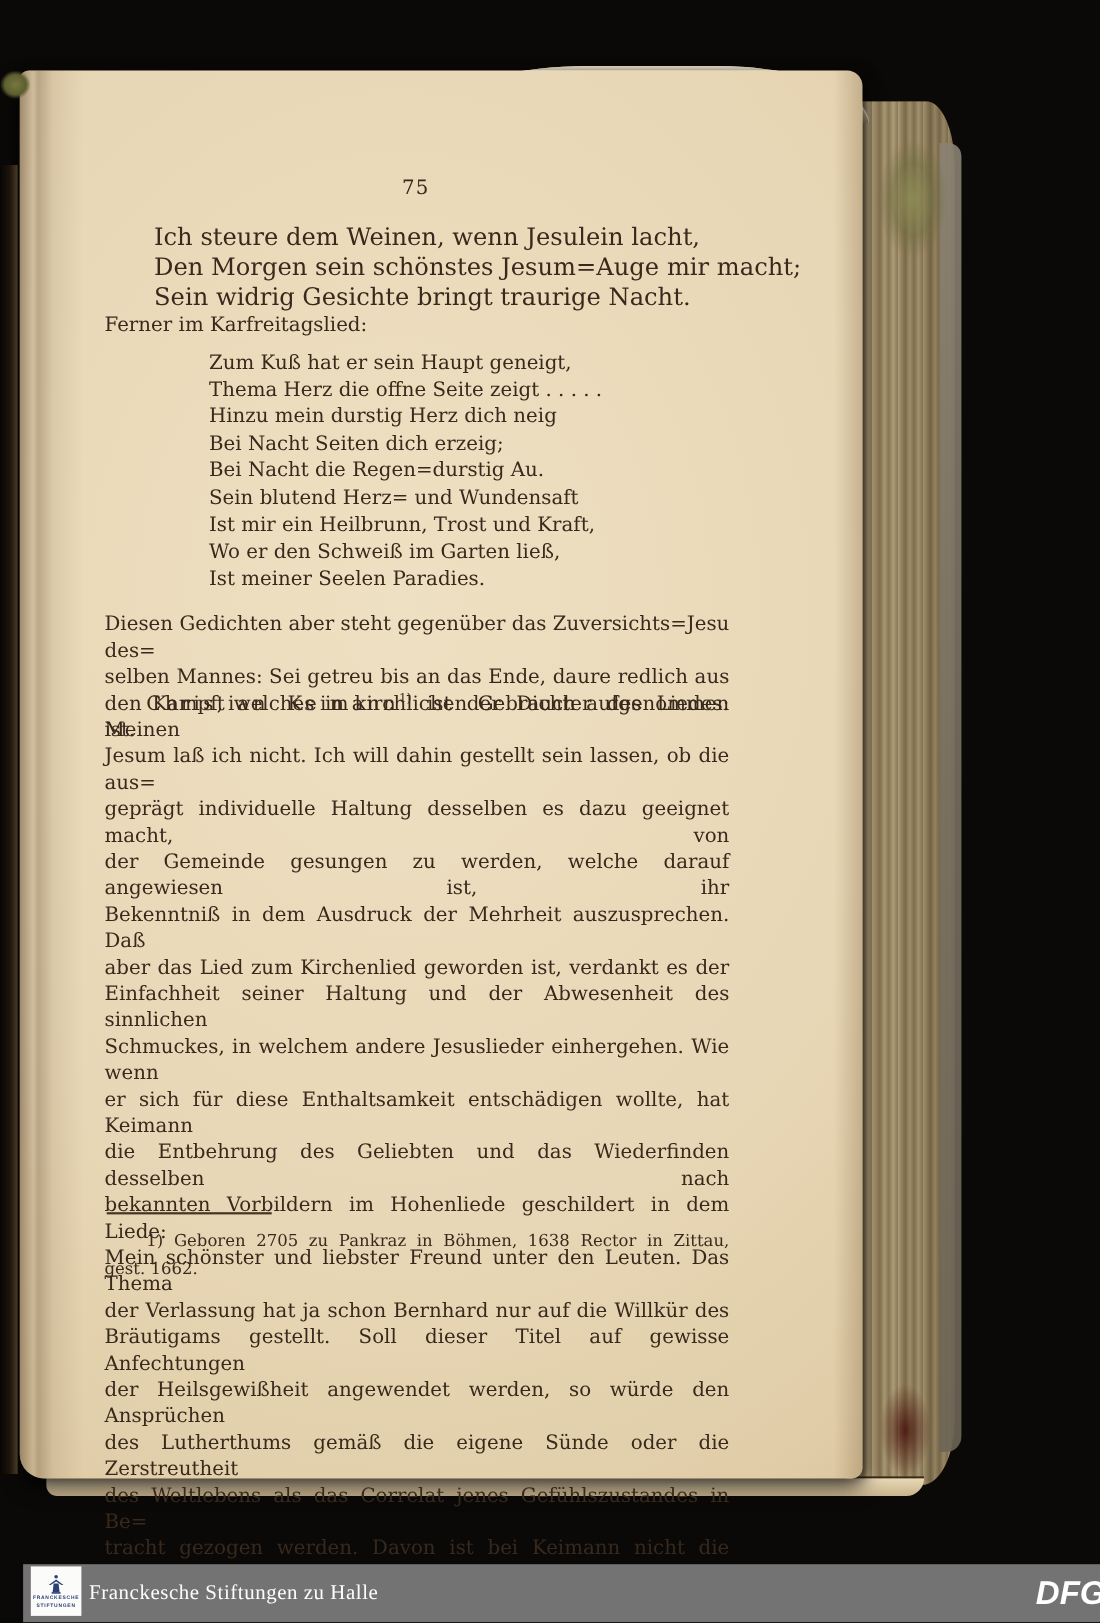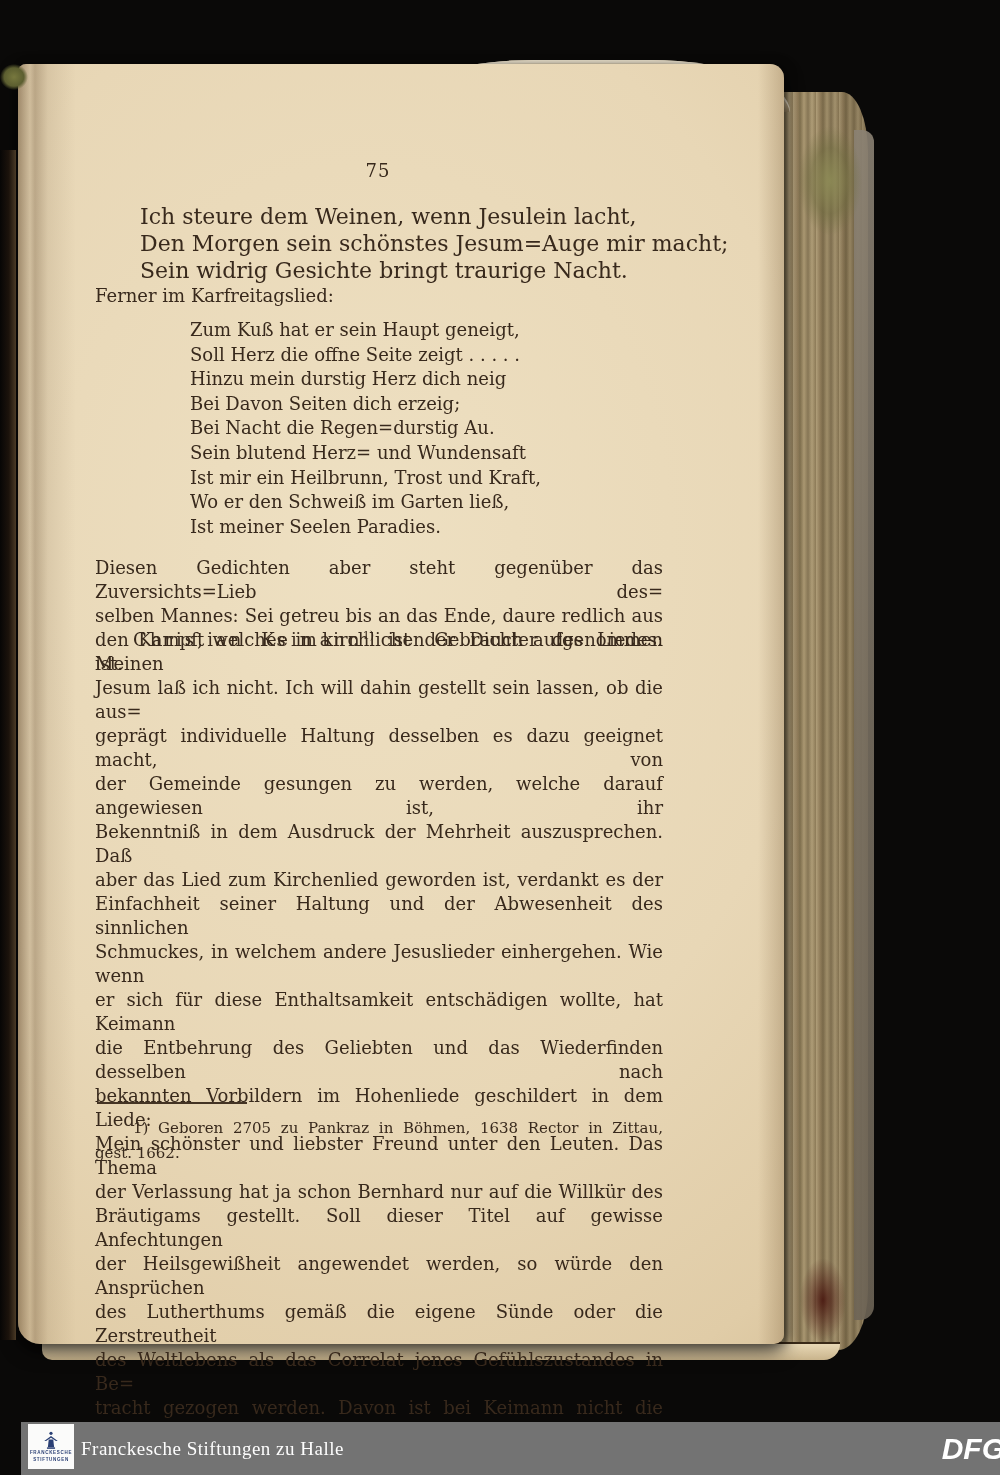--- a/index.html
+++ b/index.html
@@ -152,32 +152,32 @@
     <div class="poem1">
         <div class="poem-line">Ich steure dem Weinen, wenn Jesulein lacht,</div>
         <div class="poem-line">Den Morgen sein schönstes Jesum=Auge mir macht;</div>
         <div class="poem-line">Sein widrig Gesichte bringt traurige Nacht.</div>
       </div>
 
     <div class="interlude">Ferner im Karfreitagslied:</div>
 
     <div class="poem2">
         <div class="poem-line">Zum Kuß hat er sein Haupt geneigt,</div>
-        <div class="poem-line">Soll Herz die offne Seite zeigt . . . . .</div>
+        <div class="poem-line">Thema Herz die offne Seite zeigt . . . . .</div>
         <div class="poem-line">Hinzu mein durstig Herz dich neig</div>
-        <div class="poem-line">Bei Davon Seiten dich erzeig;</div>
+        <div class="poem-line">Bei Nacht Seiten dich erzeig;</div>
         <div class="poem-line">Bei Nacht die Regen=durstig Au.</div>
         <div class="poem-line">Sein blutend Herz= und Wundensaft</div>
         <div class="poem-line">Ist mir ein Heilbrunn, Trost und Kraft,</div>
         <div class="poem-line">Wo er den Schweiß im Garten ließ,</div>
         <div class="poem-line">Ist meiner Seelen Paradies.</div>
       </div>
 
     <div class="para1">
-        <div class="prose-line">Diesen Gedichten aber steht gegenüber das Zuversichts=Lieb des=</div>
+        <div class="prose-line">Diesen Gedichten aber steht gegenüber das Zuversichts=Jesu des=</div>
         <div class="prose-line">selben Mannes: Sei getreu bis an das Ende, daure redlich aus</div>
         <div class="prose-line">den Kampf, welches in kirchlichen Gebrauch aufgenommen ist.</div>
       </div>
 
     <div class="para2">
       <div class="first-line"><span class="spaced">Christian Keimann</span><sup class="fnmark">1)</sup> <span>ist der Dichter des Liedes: Meinen</span></div>
       <div>
           <div class="prose-line">Jesum laß ich nicht.  Ich will dahin gestellt sein lassen, ob die aus=</div>
           <div class="prose-line">geprägt individuelle Haltung desselben es dazu geeignet macht, von</div>
           <div class="prose-line">der Gemeinde gesungen zu werden, welche darauf angewiesen ist, ihr</div>

